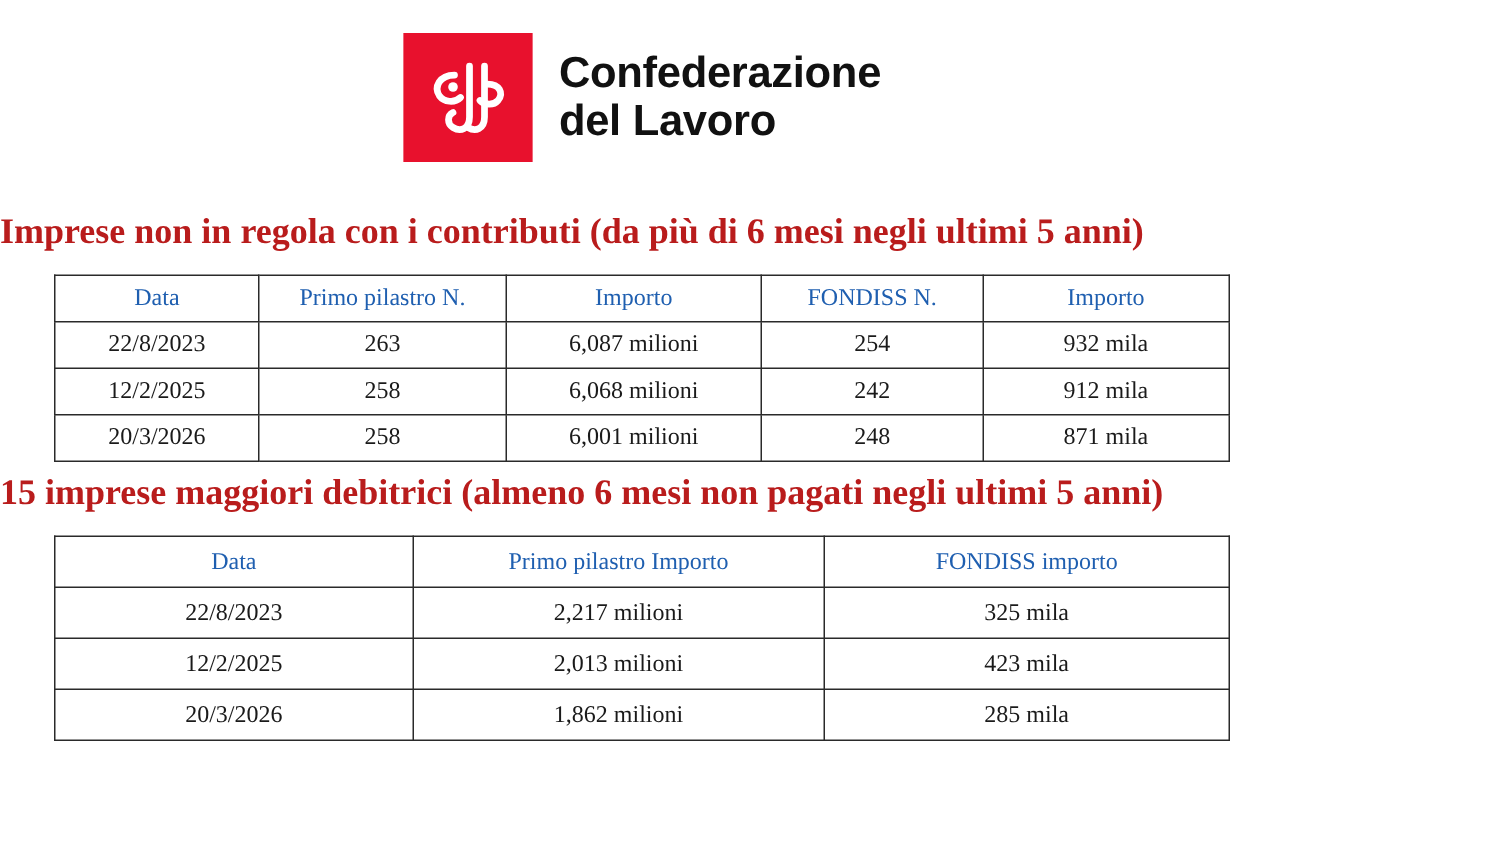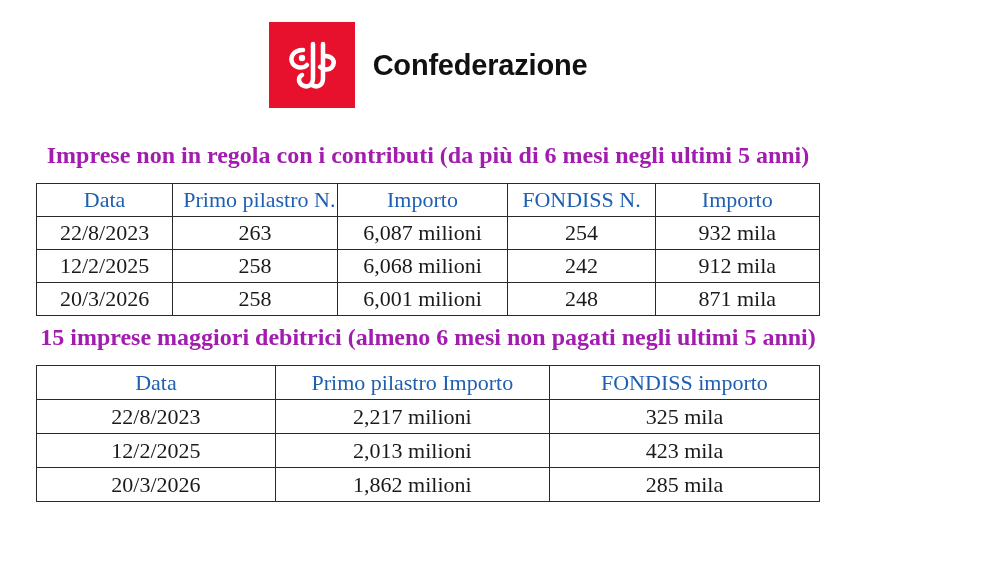--- a/index.html
+++ b/index.html
@@ -50,42 +50,42 @@
   }
   .logo-text div {
     white-space: nowrap;
   }
 
   
   .section-title {
     font-family: "Liberation Serif", serif;
     font-weight: bold;
     font-size: 24px;
-    color: #a21caf;
-    text-align: center;
+    color: #b91c1c;
+    text-align: left;
     white-space: nowrap;
   }
   #title-1 { margin-top: 34px; }
   #title-2 { margin-top: 8px; }
 
   
   .table-wrap {
     padding: 0 36px;
     box-sizing: border-box;
   }
   table {
     border-collapse: collapse;
     width: 100%;
     table-layout: fixed;
   }
   table td, table th {
     border: 1px solid #2a2a2a;
     text-align: center;
     font-family: "Liberation Serif", serif;
-    font-size: 22px;
+    font-size: 16px;
     color: #1a1a1a;
     padding: 3px 10px;
     height: 31px;
     box-sizing: border-box;
     overflow: hidden;
     white-space: nowrap;
   }
   table th {
     color: #1f5fb0;
     font-weight: normal;
@@ -119,20 +119,21 @@
           <path d="M34 28 C24 28, 20 36, 24 42 C27 46, 34 47, 38 43"></path>
           <path d="M44 22 C44 34, 44 48, 44 56 C44 64, 38 66, 33 63 C29 60.5, 29 55, 33 53"></path>
           <path d="M54 22 C54 34, 54 48, 54 56 C54 64, 48 66, 43 63"></path>
           <path d="M56 34 C64 34, 67 40, 63 45 C60 48.5, 54 48, 51 45"></path>
         </g>
         <circle cx="33" cy="36" r="3.2" fill="#ffffff"></circle>
       </svg>
     </div>
     <div class="logo-text">
       <div>Confederazione</div>
+      <div>del Lavoro</div>
     </div>
   </div>
 
   <div class="section-title" id="title-1">Imprese non in regola con i contributi (da più di 6 mesi negli ultimi 5 anni)</div>
 
   <div class="table-wrap">
     <table id="table-1">
       <colgroup>
         <col class="c0">
           <col class="c1">

